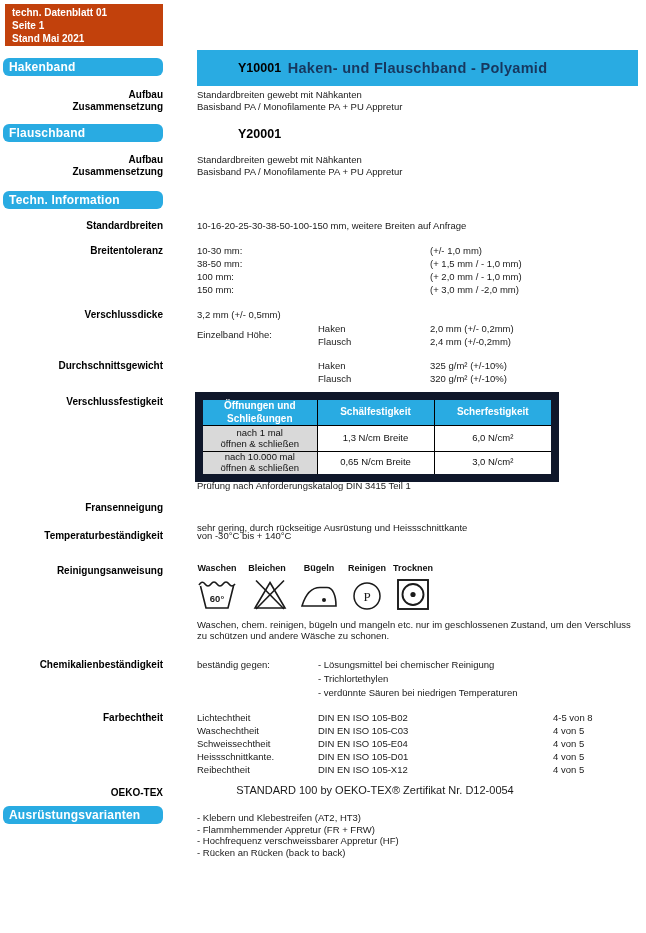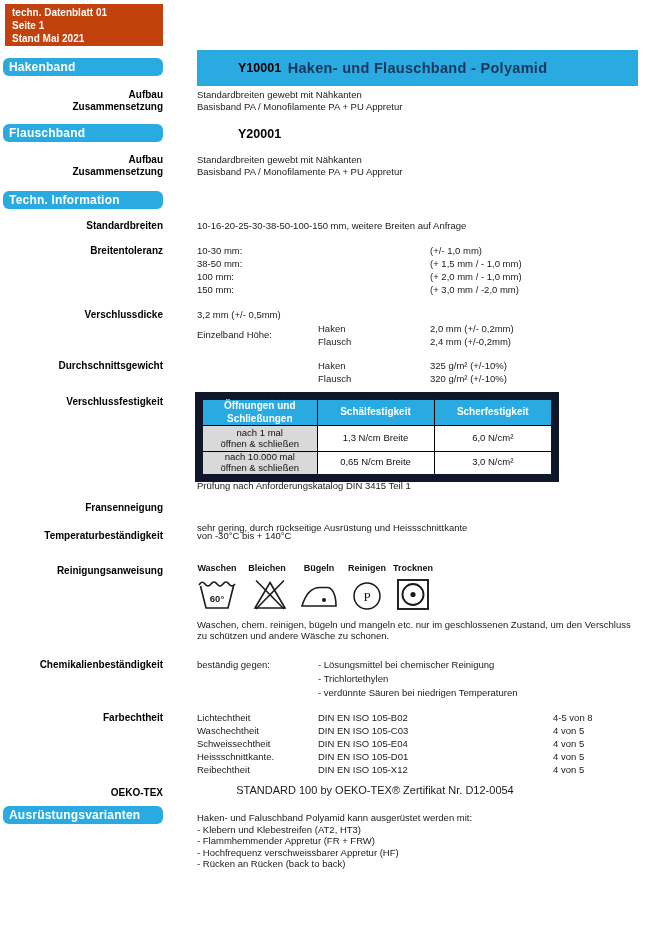--- a/index.html
+++ b/index.html
@@ -189,20 +189,19 @@
   <div class="txt c4" style="top:751px">4 von 5</div>
   <div class="txt" style="top:764px">Reibechtheit</div>
   <div class="txt c2" style="top:764px">DIN EN ISO 105-X12</div>
   <div class="txt c4" style="top:764px">4 von 5</div>
 
   <div class="lbl" style="top:787px">OEKO-TEX</div>
   <div class="oeko">STANDARD 100 by OEKO-TEX® Zertifikat Nr. D12-0054</div>
 
   <div class="bar" style="top:806px">Ausrüstungsvarianten</div>
   <div class="list" style="top:812px">
-    <div>Haken- und Faluschband Polyamid kann ausgerüstet werden mit:</div>
     <div>- Klebern und Klebestreifen (AT2, HT3)</div>
     <div>- Flammhemmender Appretur (FR + FRW)</div>
     <div>- Hochfrequenz verschweissbarer Appretur (HF)</div>
     <div>- Rücken an Rücken (back to back)</div>
   </div>
 
 </div>
 
 </body></html>

